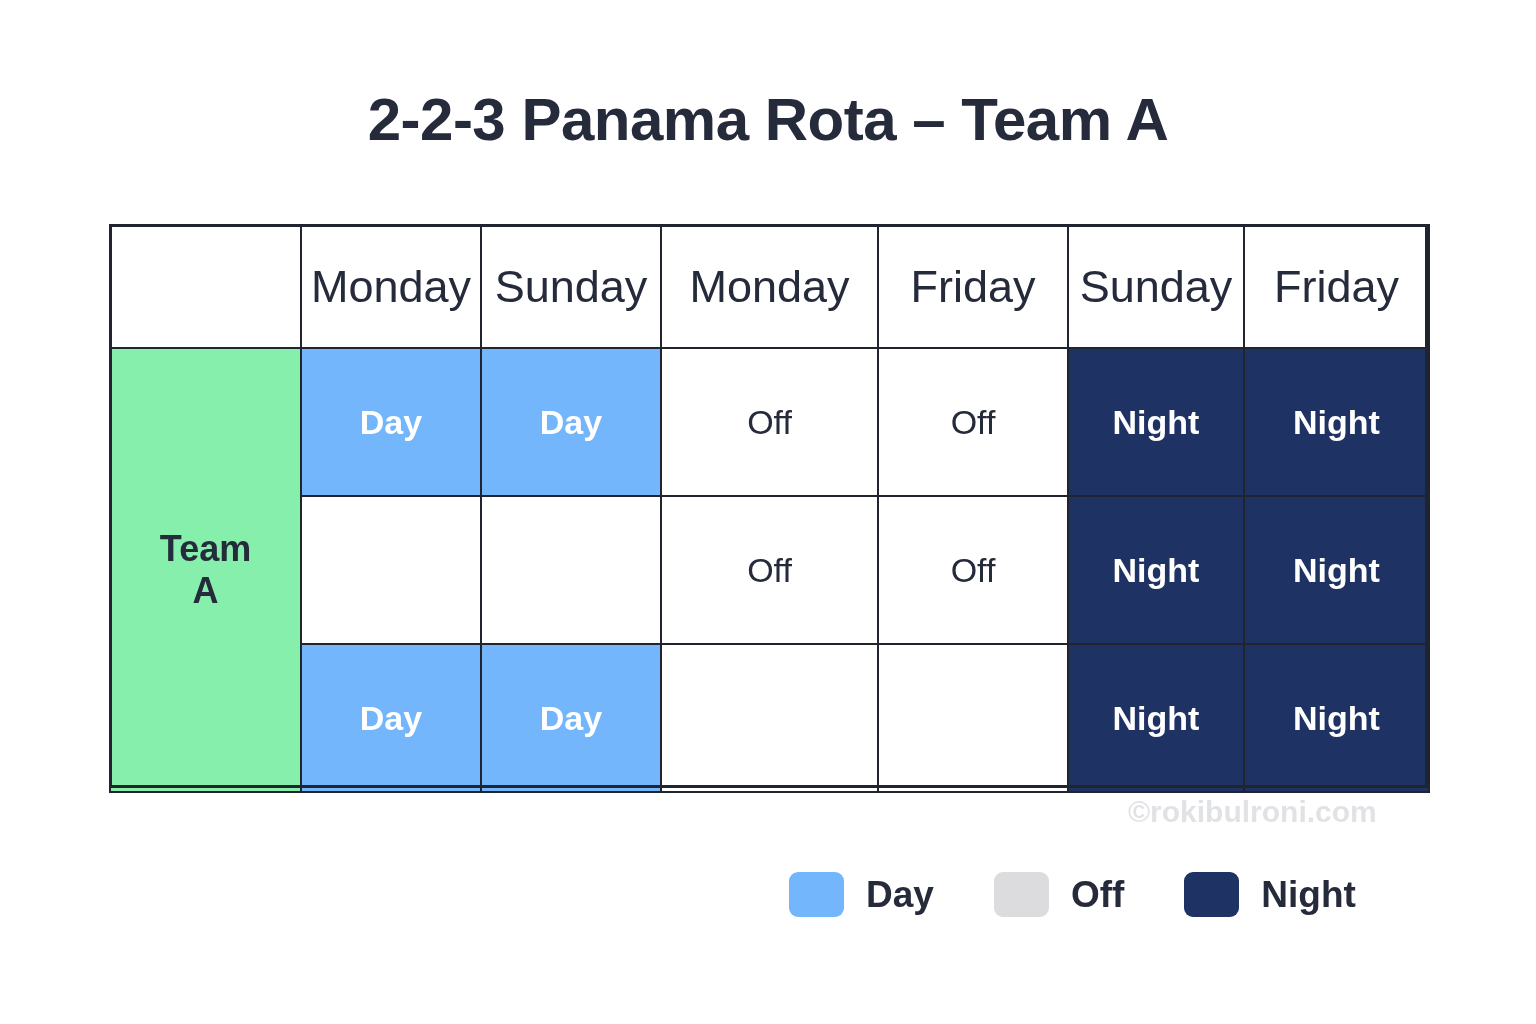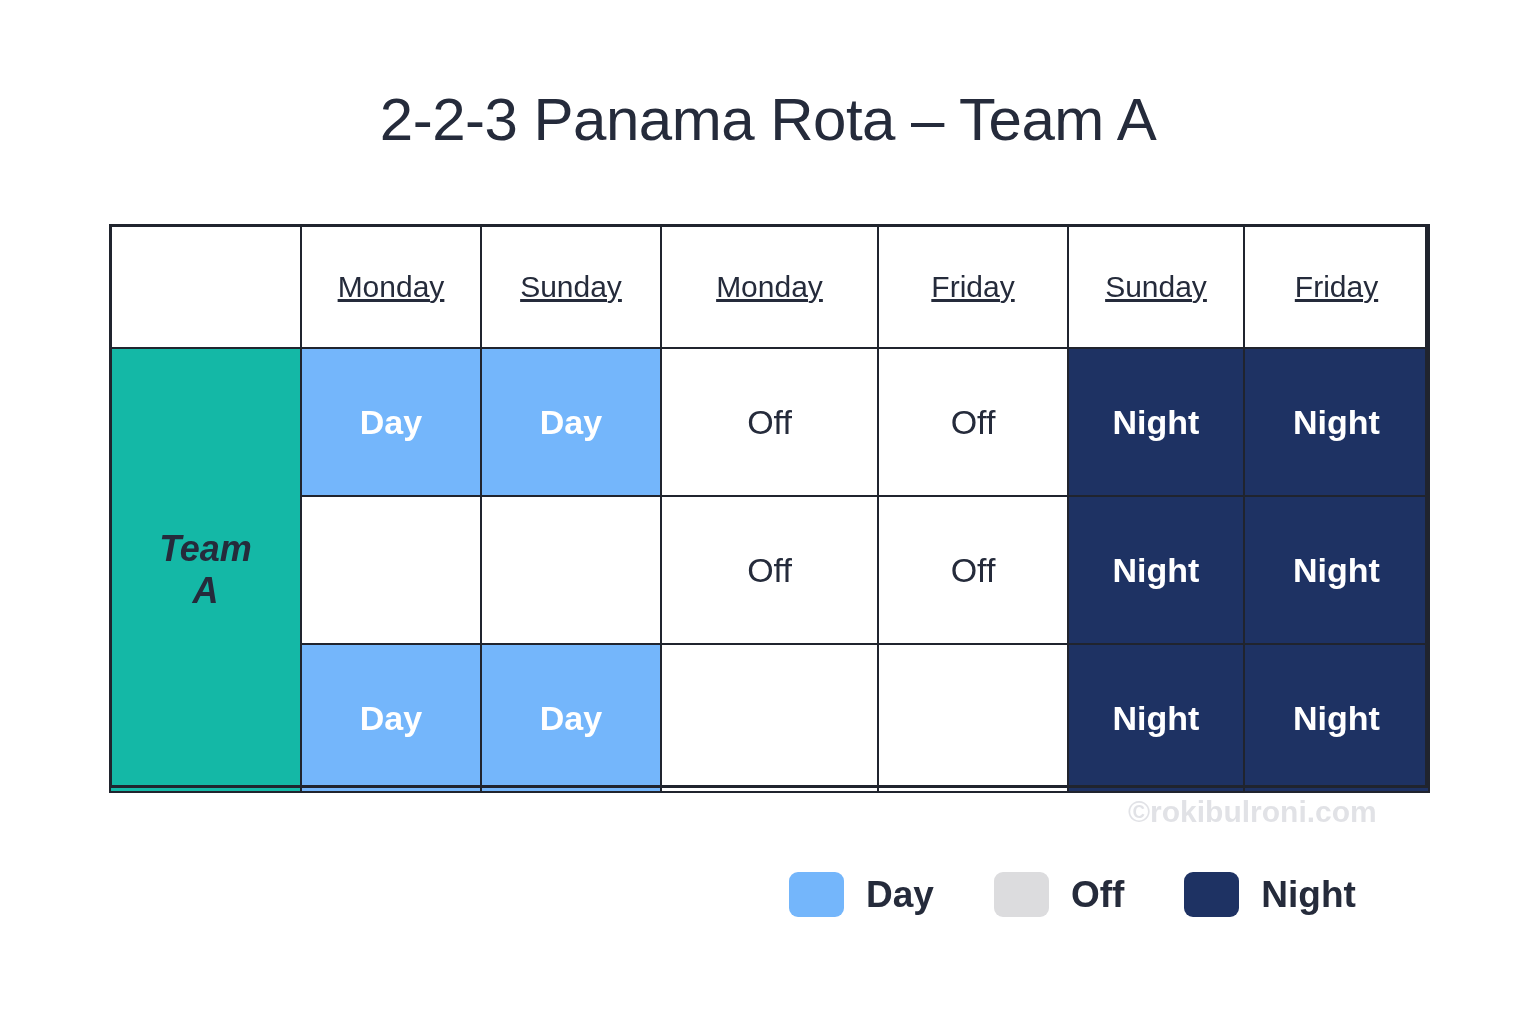--- a/index.html
+++ b/index.html
@@ -23,21 +23,21 @@
   }
 
   
   .title {
     position: absolute;
     left: 0;
     top: 85px;
     width: 1536px;
     text-align: center;
     font-size: 60px;
-    font-weight: 400;
+    font-weight: 700;
     letter-spacing: -0.5px;
     color: #252b3b;
     white-space: nowrap;
   }
 
   
   .table-wrap {
     position: absolute;
     left: 109px;
     top: 224px;
@@ -67,44 +67,42 @@
   
   col.c-team  { width: 191px; }
   col.c-day   { width: 180px; }
   col.c-wed   { width: 217px; }
   col.c-thu   { width: 190px; }
   col.c-fri   { width: 176px; }
   col.c-sun   { width: 185px; }
 
   thead th {
     height: 121px;
-    font-size: 30px;
+    font-size: 45px;
     font-weight: 400;
     color: #252b3b;
     background: #ffffff;
-    text-decoration: underline;
   }
   thead th.corner { background: #ffffff; }
 
   tbody tr { height: 148px; }
 
   td.cell {
     font-size: 34px;
     font-weight: 400;
     color: #252b3b;
     background: #ffffff;
   }
 
   td.team {
     font-size: 36px;
     font-weight: 600;
     color: #252b3b;
-    background: #14b8a6;
+    background: #86efac;
     line-height: 1.18;
-    font-style: italic;
   }
 
   td.shift-day {
     background: #74b6fb;
     color: #ffffff;
     font-weight: 600;
     border-color: #20242e;
   }
   td.shift-night {
     background: #1e3263;

